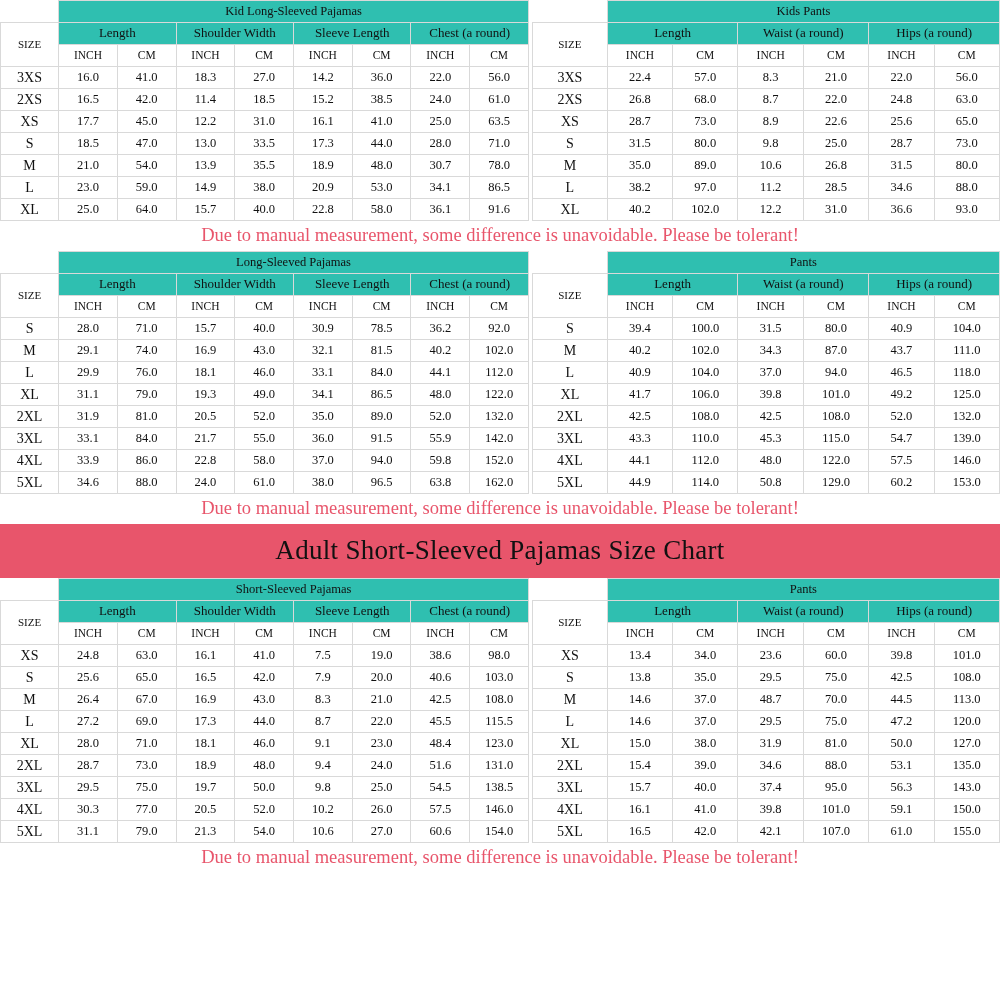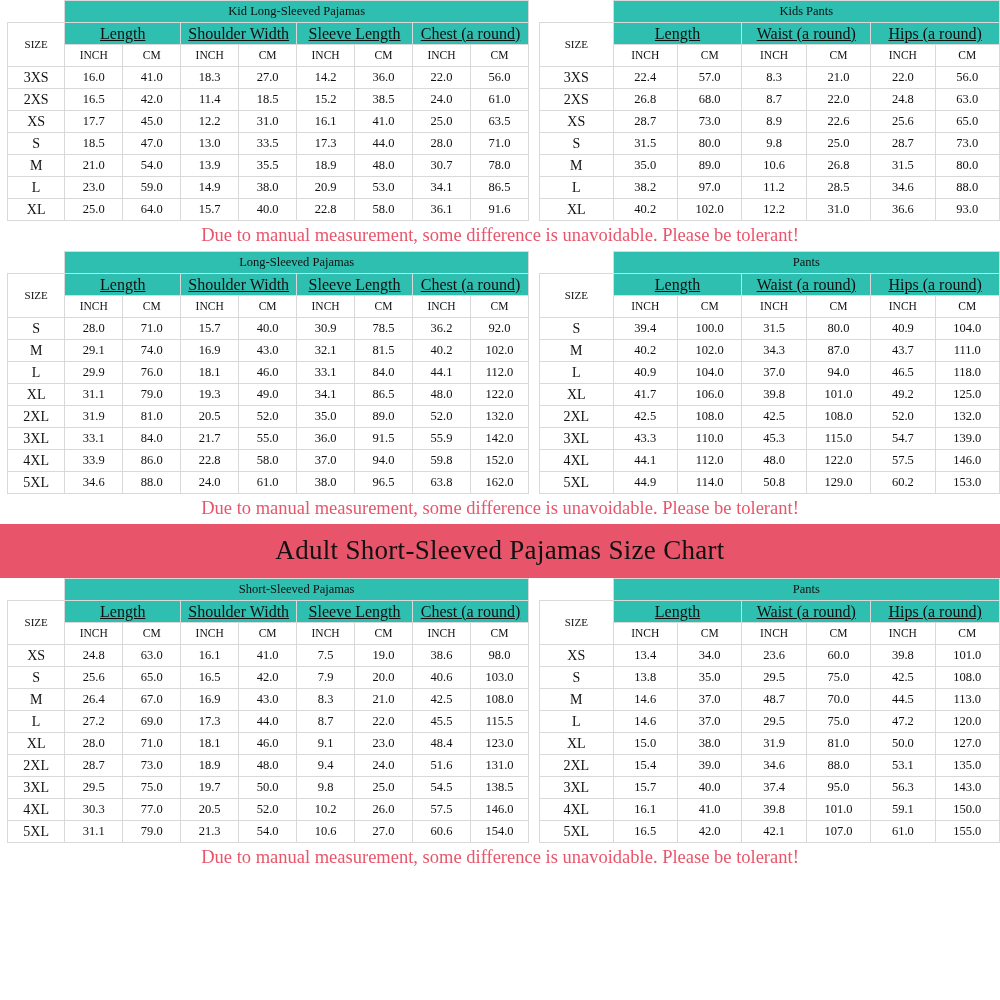--- a/index.html
+++ b/index.html
@@ -25,21 +25,20 @@
     font-size: 27px;
     letter-spacing: .3px;
     padding: 11px 0 12px;
   }
   .tables {
     display: flex;
     width: 100%;
   }
   .side {
     flex: 0 0 auto;
-    padding-left: 7px;
   }
   .side.left { width: 529px; }
   .gap { width: 3px; background:#fff; }
   .side.right { width: 468px; }
 
   table {
     border-collapse: collapse;
     width: 100%;
     table-layout: fixed;
     font-family: "Liberation Serif", serif;
@@ -57,21 +56,21 @@
   .teal {
     background: #2fbfb0;
     color: #111;
     font-size: 12.5px;
   }
   .teal.title { font-size: 12.5px; }
   .sizecell {
     background: #ffffff;
     font-size: 11px;
   }
-  .hdr-group { font-size: 16px; text-decoration: underline; }
+  .hdr-group { font-size: 13px; }
   .unit { font-size: 11.5px; }
   .rowlbl { font-size: 14px; }
   .note {
     text-align: center;
     color: #e8556b;
     font-family: "Liberation Serif", serif;
     font-size: 18.5px;
     padding: 4px 0 5px;
     background: #fff;
   }

